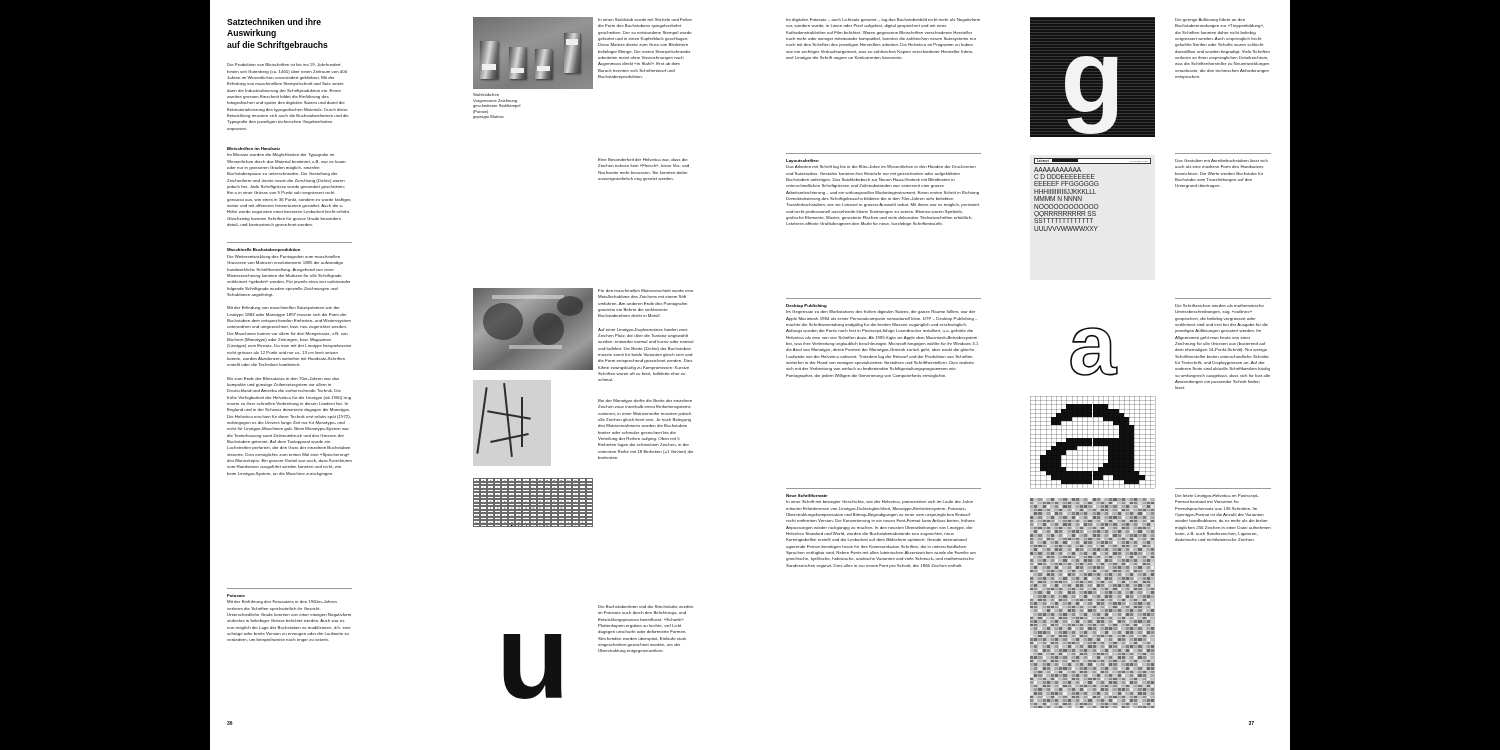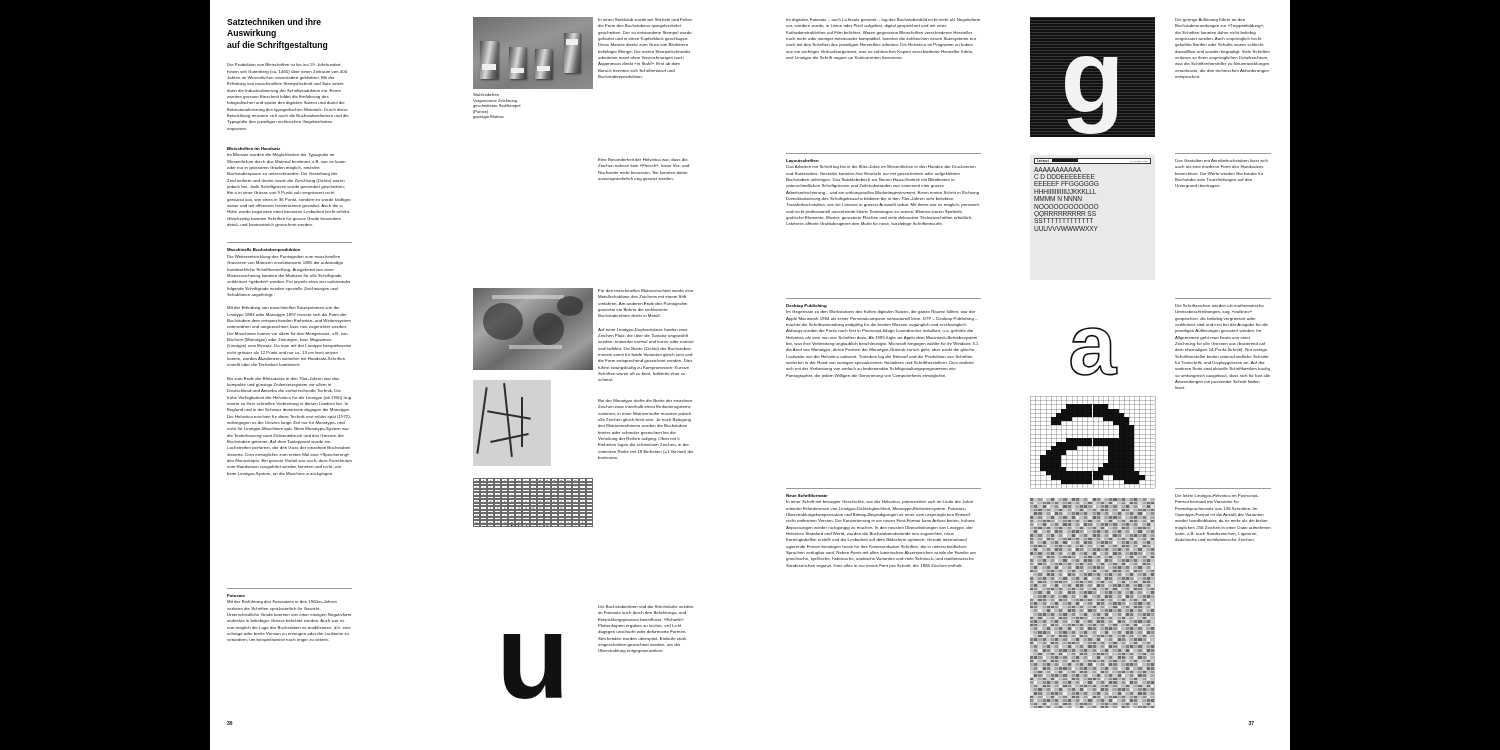--- a/index.html
+++ b/index.html
@@ -71,21 +71,21 @@
 </head>
 <body>
 
 <div class="spread">
 
   <div class="page page-left">
 
     <div class="col" style="left:17px;top:17px;width:125px;">
       <div class="h1">
         <span>Satztechniken und ihre Auswirkung</span><br>
-        <span>auf die Schriftgestaltung</span>
+        <span>auf die Schriftgebrauchs</span>
       </div>
       <p class="body-txt">Die Produktion von Bleischriften ist bis ins 19. Jahrhundert hinein seit Gutenberg (ca. 1465) über einen Zeitraum von 400 Jahren im Wesentlichen unverändert geblieben. Mit der Erfindung von maschinellem Stempelschnitt und Satz setzte dann die Industrialisierung der Schriftproduktion ein. Einen zweiten grossen Einschnitt bildet die Einführung des fotografischen und später des digitalen Satzes und damit die Entmaterialisierung des typografischen Materials. Durch diese Entwicklung mussten sich auch die Buchstabenformen und die Typografie den jeweiligen technischen Gegebenheiten anpassen.</p>
       <div class="spacer"></div>
       <div class="sub">Bleischriften im Handsatz</div>
       <p class="body-txt">Im Bleisatz wurden die Möglichkeiten der Typografie im Wesentlichen durch das Material bestimmt, z.B. war es kaum oder nur in grösseren Graden möglich, einzelne Buchstabenpaare zu unterschneiden. Die Gestaltung der Zeichenform und -breite sowie die Zurichtung (Dickte) waren jedoch frei. Jede Schriftgrösse wurde gesondert geschnitten; Ein a in einer Grösse von 9 Punkt sah vergrössert nicht genauso aus, wie eines in 36 Punkt, sondern es wurde kräftiger, weiter und mit offeneren Innenräumen gestaltet. Auch die x-Höhe wurde zugunsten einer besseren Lesbarkeit leicht erhöht. Gleichzeitig konnten Schriften für grosse Grade besonders detail- und kontrastreich gezeichnet werden.</p>
       <div class="spacer"></div>
       <div class="rule"></div>
       <div class="sub">Maschinelle Buchstabenproduktion</div>
       <p class="body-txt">Die Weiterentwicklung des Pantografen zum maschinellen Gravieren von Matrizen revolutionierte 1885 die aufwändige handwerkliche Schriftherstellung. Ausgehend von einer Musterzeichnung konnten die Matrizen für alle Schriftgrade verkleinert «gebohrt» werden. Für jeweils etwa vier aufeinander folgende Schriftgrade wurden spezielle Zeichnungen und Schablonen angefertigt.</p>
       <p class="body-txt">Mit der Erfindung von maschinellen Satzsystemen wie der Linotype 1884 oder Monotype 1897 musste sich die Form der Buchstaben dem entsprechenden Einheiten- und Weitensystem unterordnen und umgezeichnet, bzw. neu zugerichtet werden. Die Maschinen kamen vor allem für den Mengensatz, z.B. von Büchern (Monotype) oder Zeitungen, bzw. Magazinen (Linotype) zum Einsatz. Da man mit der Linotype beispielsweise nicht grösser als 12 Punkt und nur ca. 13 cm breit setzen konnte, wurden Akzidenzen weiterhin mit Handsatz-Schriften erstellt oder die Techniken kombiniert.</p>

